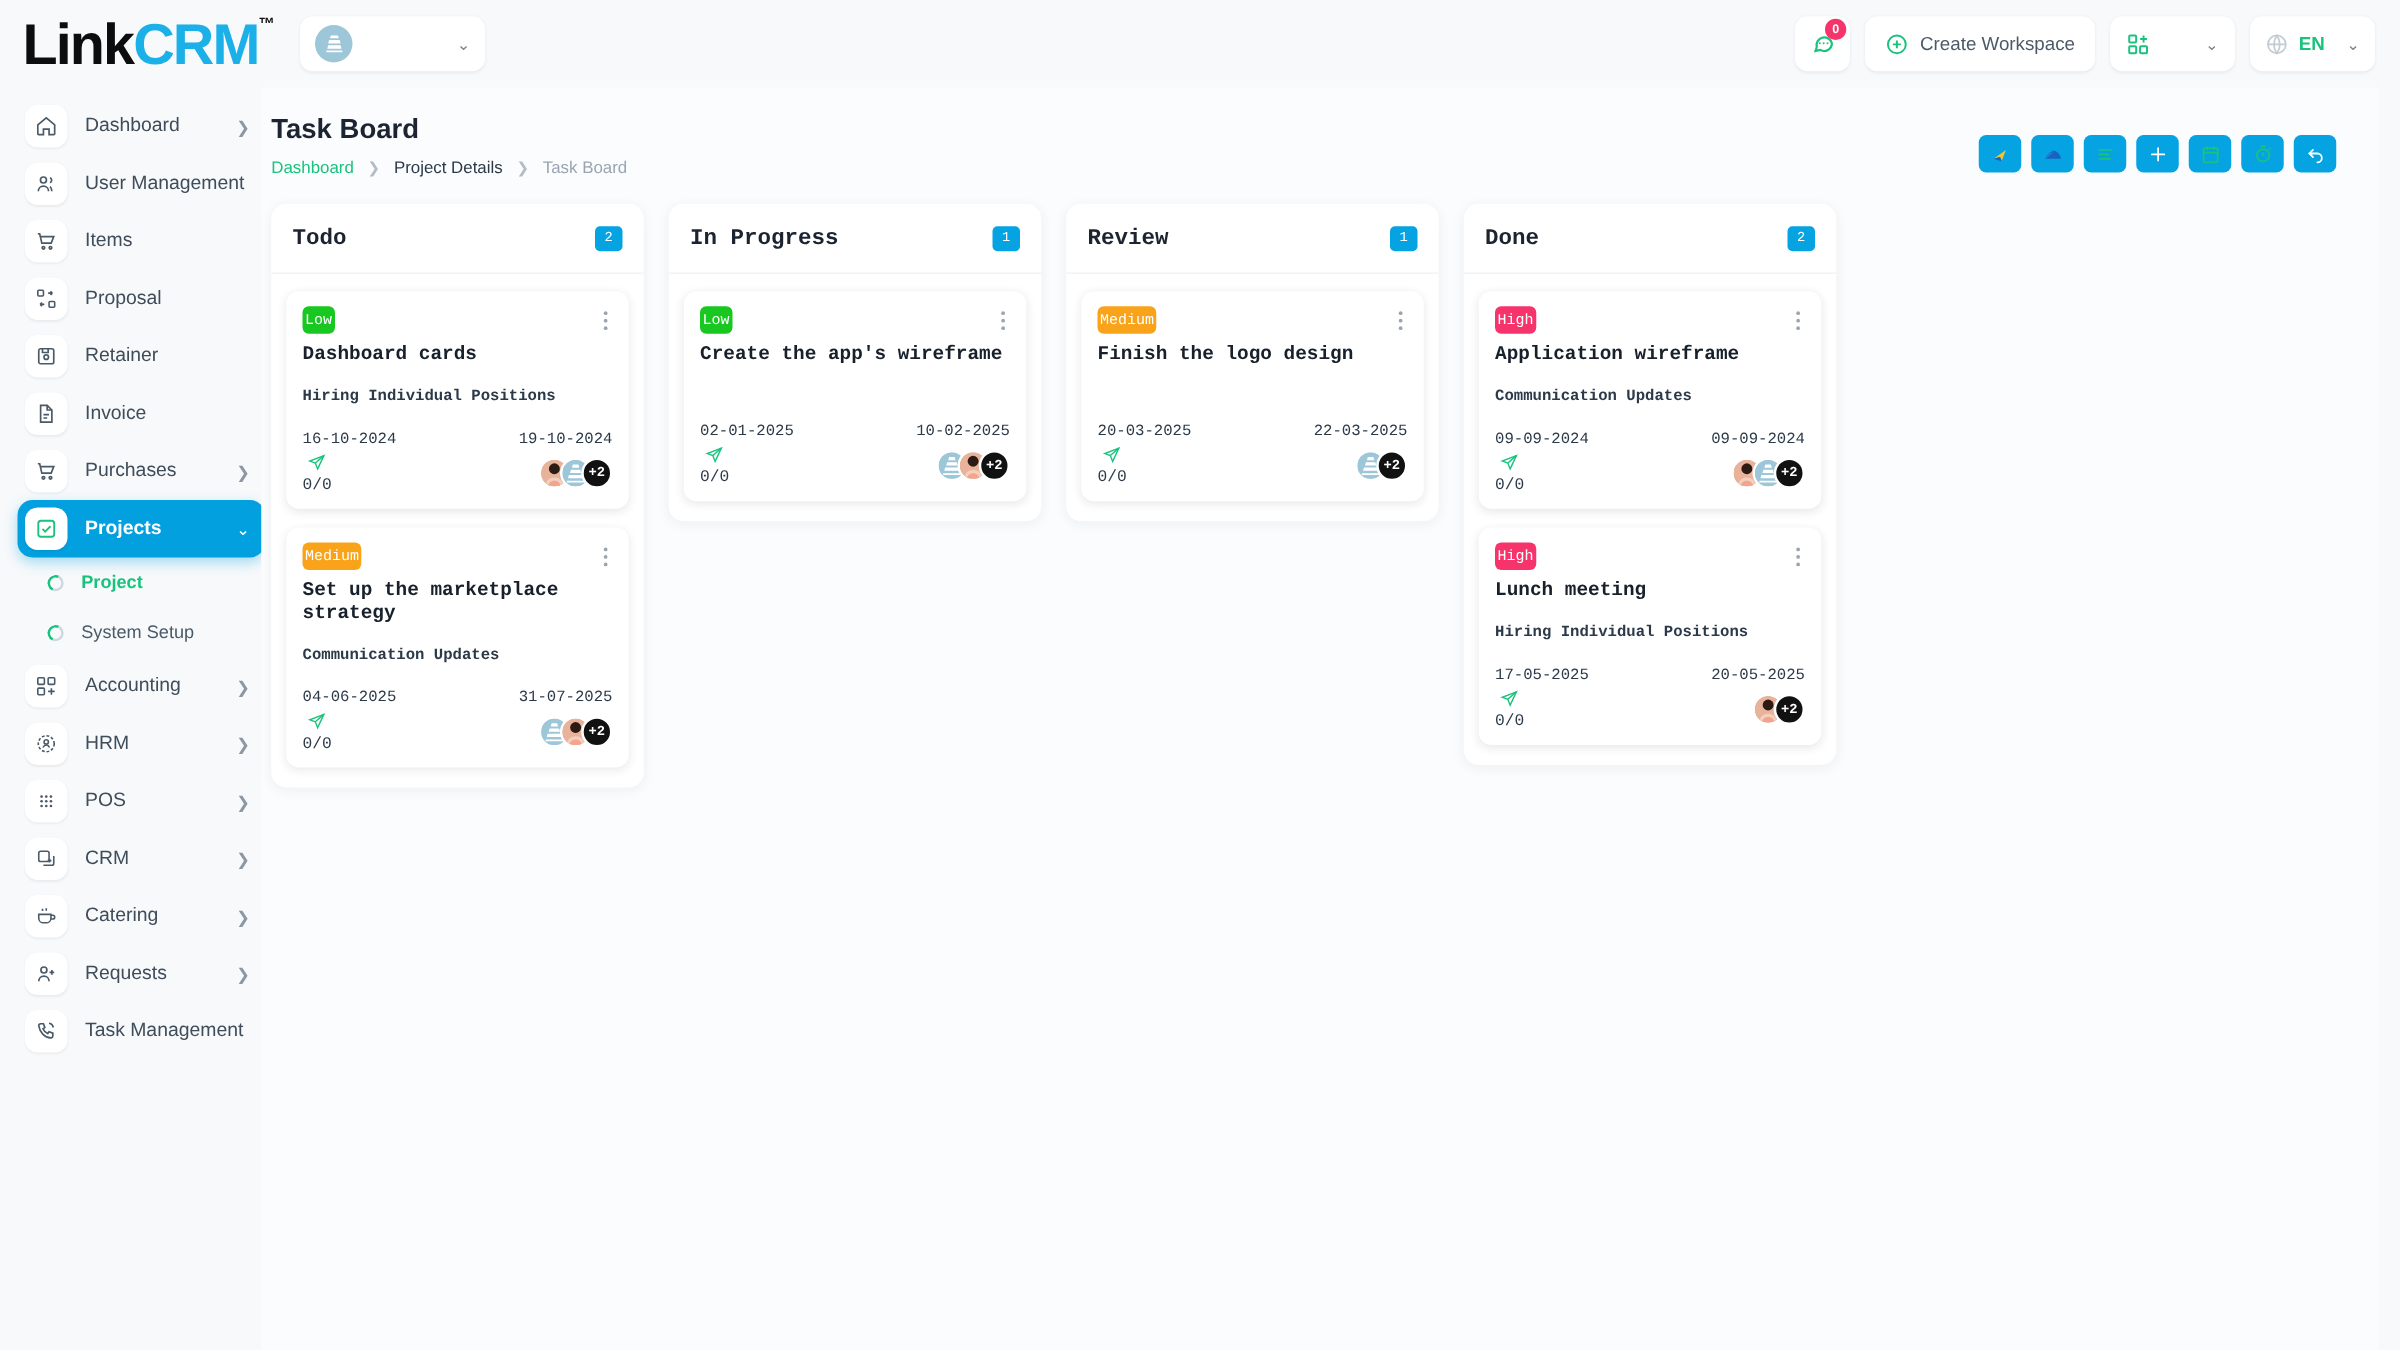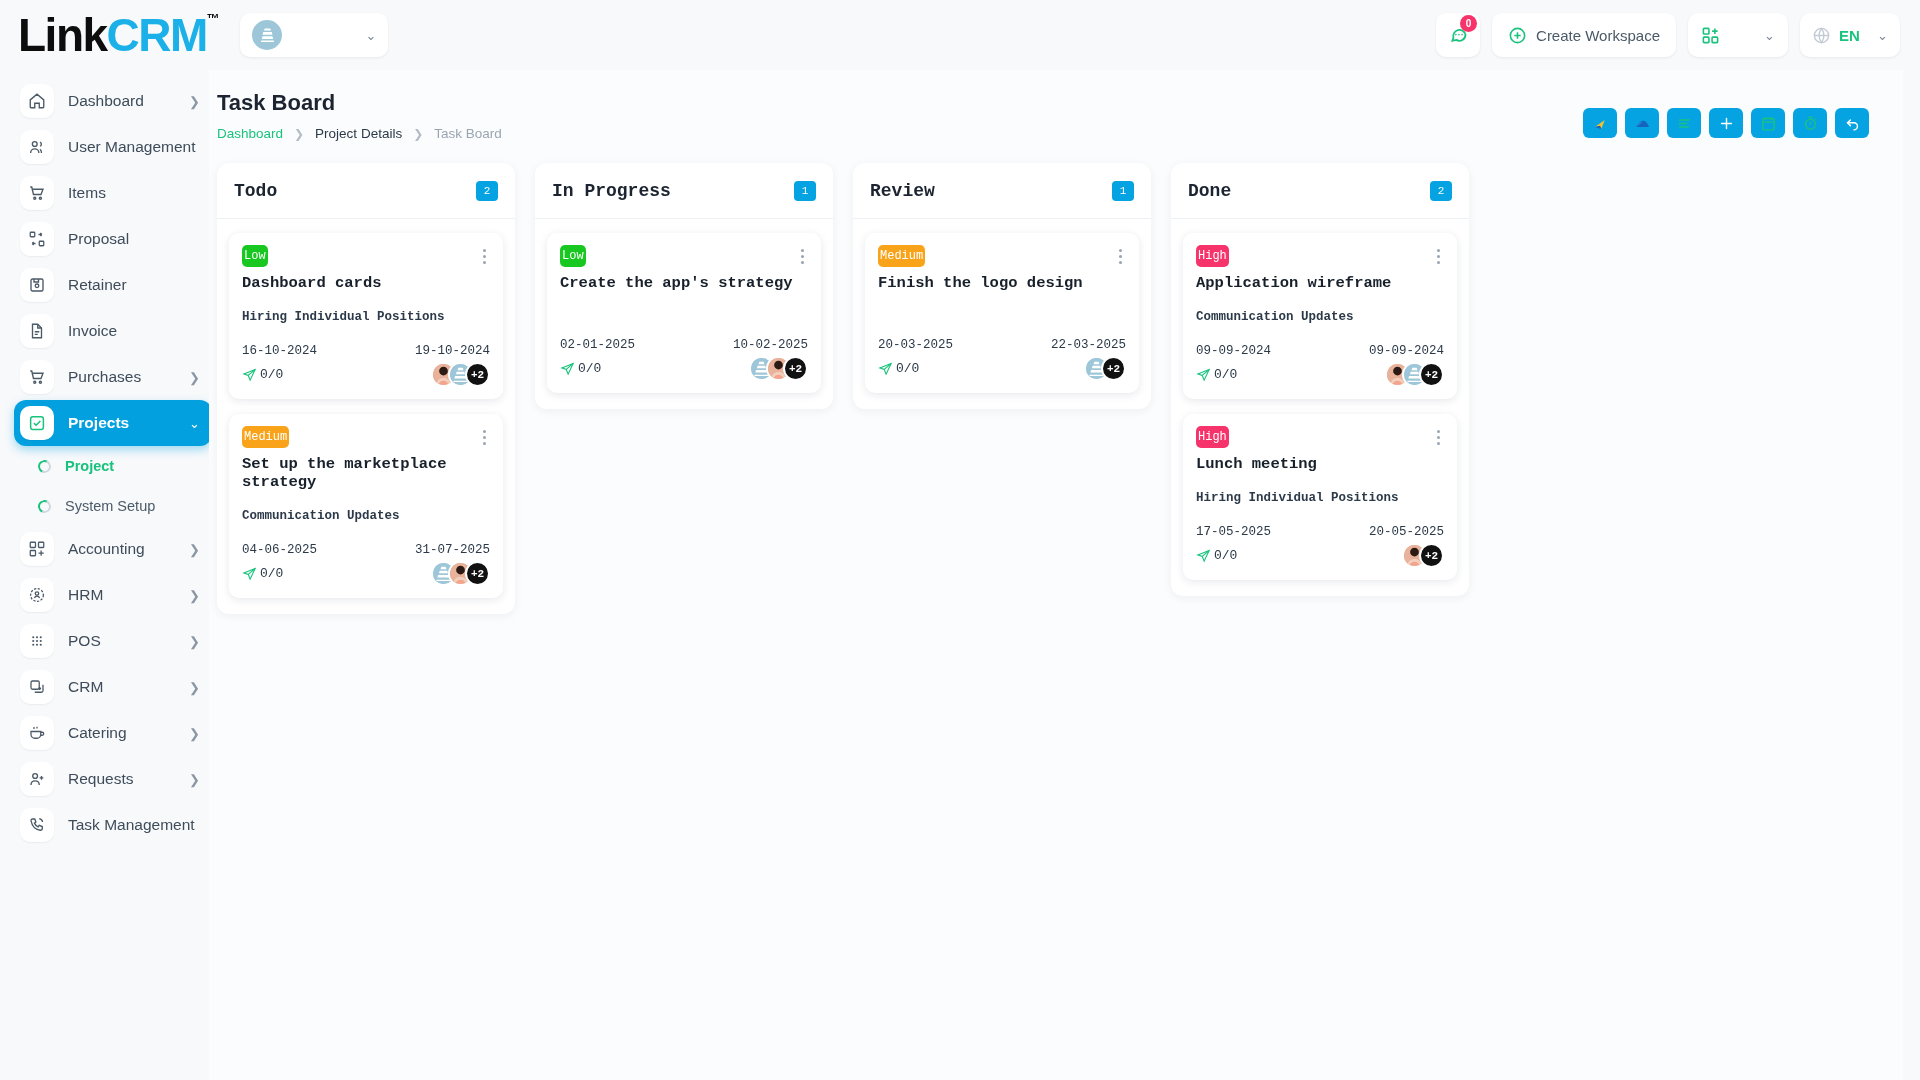--- a/index.html
+++ b/index.html
@@ -176,21 +176,21 @@
   }
   .kebab i { width: 3px; height: 3px; border-radius: 50%; background: #9aa5b1; display: block; }
   .task-title { font-size: 15.5px; font-weight: 700; color: #17202b; margin-top: 6px; }
   .task-desc { font-size: 12.5px; font-weight: 700; color: #2b3948; margin-top: 18px; }
   .task-spacer { height: 26px; }
   .task-dates {
     display: flex; justify-content: space-between; margin-top: 20px;
     font-size: 12.5px; color: #2b3948;
   }
   .task-foot { display: flex; align-items: center; margin-top: 4px; }
-  .sub-count { display: flex; align-items: center; gap: 3px; font-size: 13px; color: #2b3948; }
+  .sub-count { display: flex; align-items: center; gap: 3px; font-size: 13px; color: #2b3948; flex-direction: column; }
   .avatars { margin-left: auto; display: flex; align-items: center; }
   .av {
     width: 25px; height: 25px; border-radius: 50%;
     border: 2px solid #fff; margin-left: -8px; overflow: hidden;
     display: flex; align-items: center; justify-content: center; flex: none;
   }
   .av:first-child { margin-left: 0; }
   .av.person { background: #d8927a; }
   .av.building { background: #9ec6d9; }
   .av.more { background: #111; color: #fff; font-size: 11px; font-weight: 700; }
@@ -611,21 +611,21 @@
         <div class="col-body">
           <div class="task">
             <div class="task-top">
               <span class="prio low">Low</span>
               <span class="kebab">
                 <i></i>
                 <i></i>
                 <i></i>
               </span>
             </div>
-            <div class="task-title">Create the app's strategy</div>
+            <div class="task-title">Create the app's wireframe</div>
             <div class="task-spacer"></div>
             <div class="task-dates">
               <span>02-01-2025</span>
               <span>10-02-2025</span>
             </div>
             <div class="task-foot">
               <span class="sub-count">
                 <svg width="15" height="15" viewBox="0 0 24 24" fill="none" stroke="#19c37d" stroke-width="1.8">
                   <path d="M21 4L3 11l7 2.5L13 21z"></path>
                   <path d="M21 4l-11 9.5"></path>

